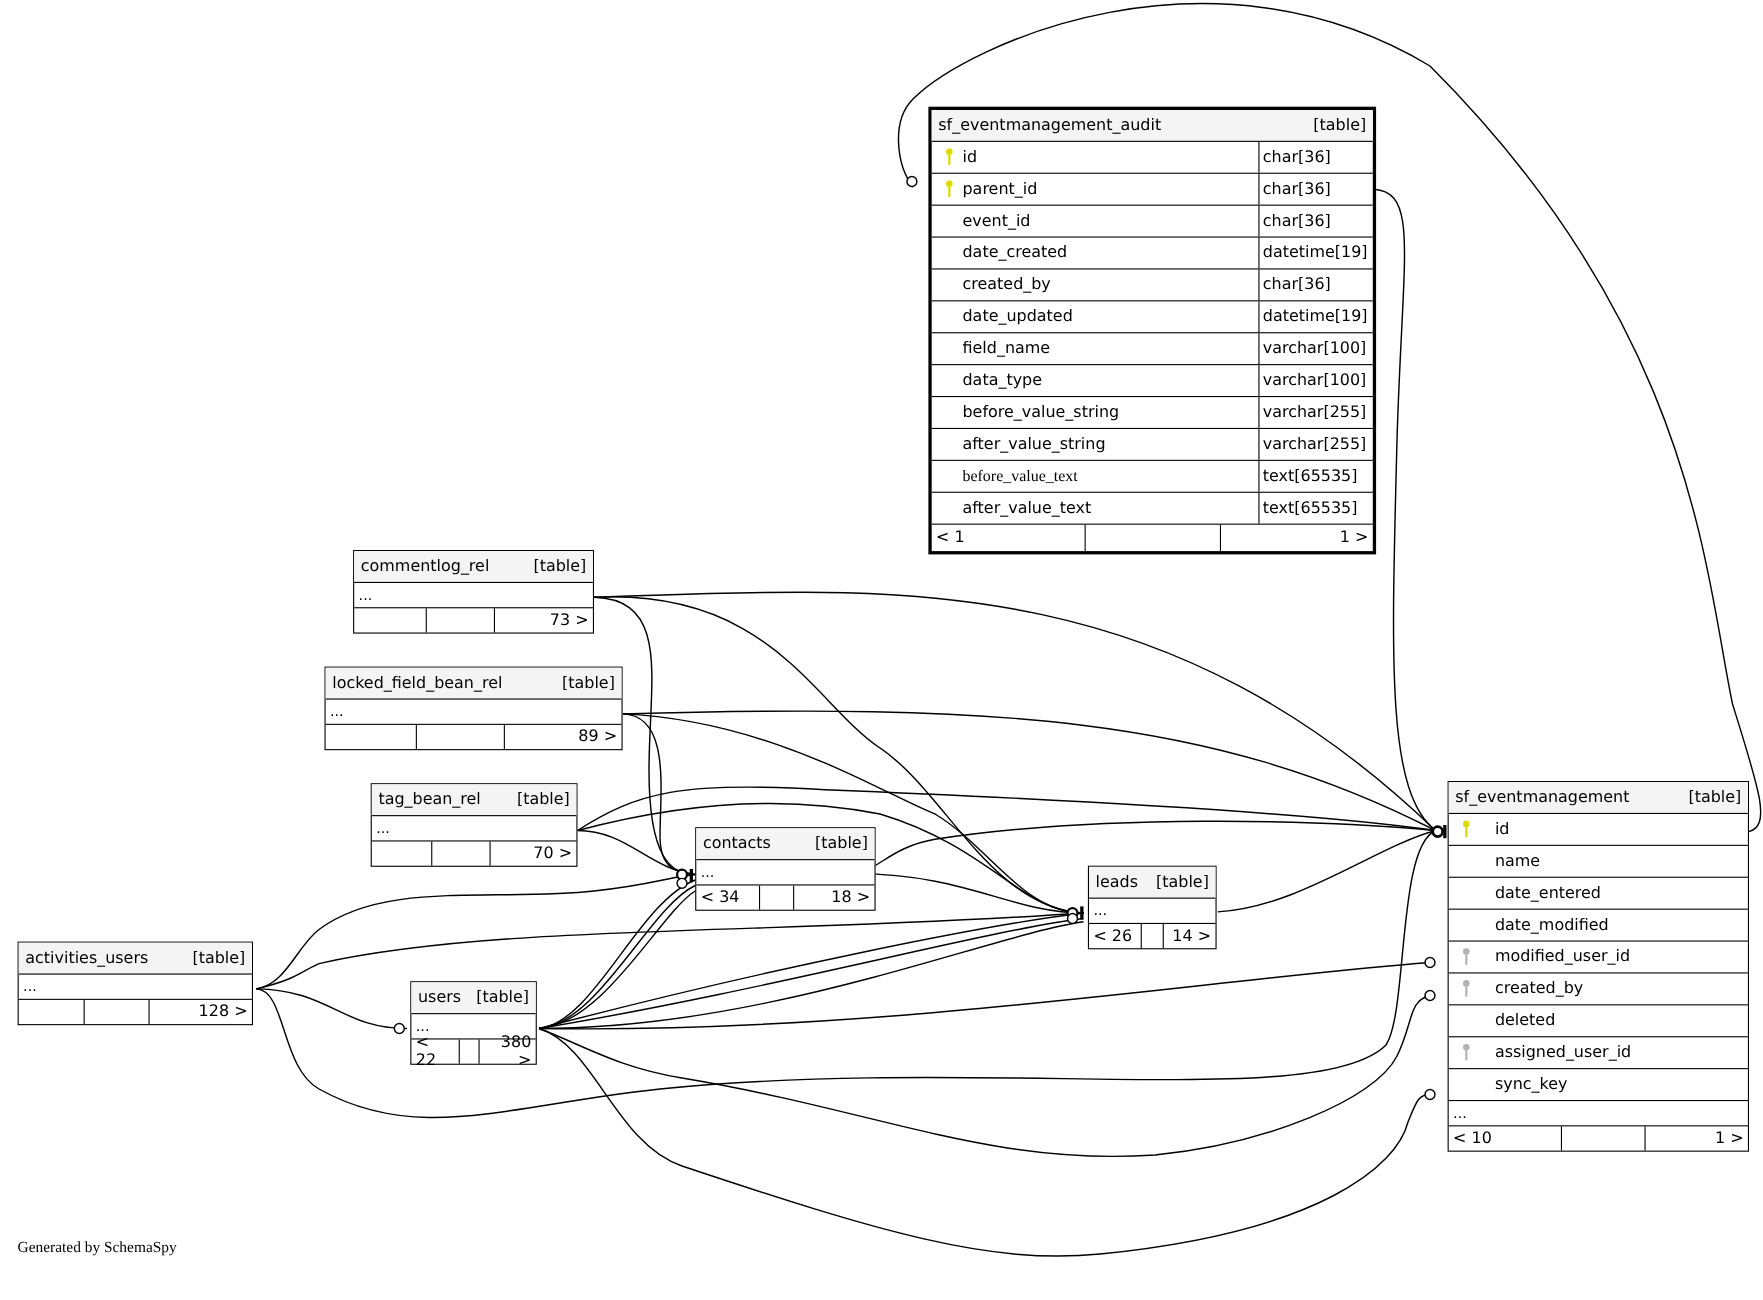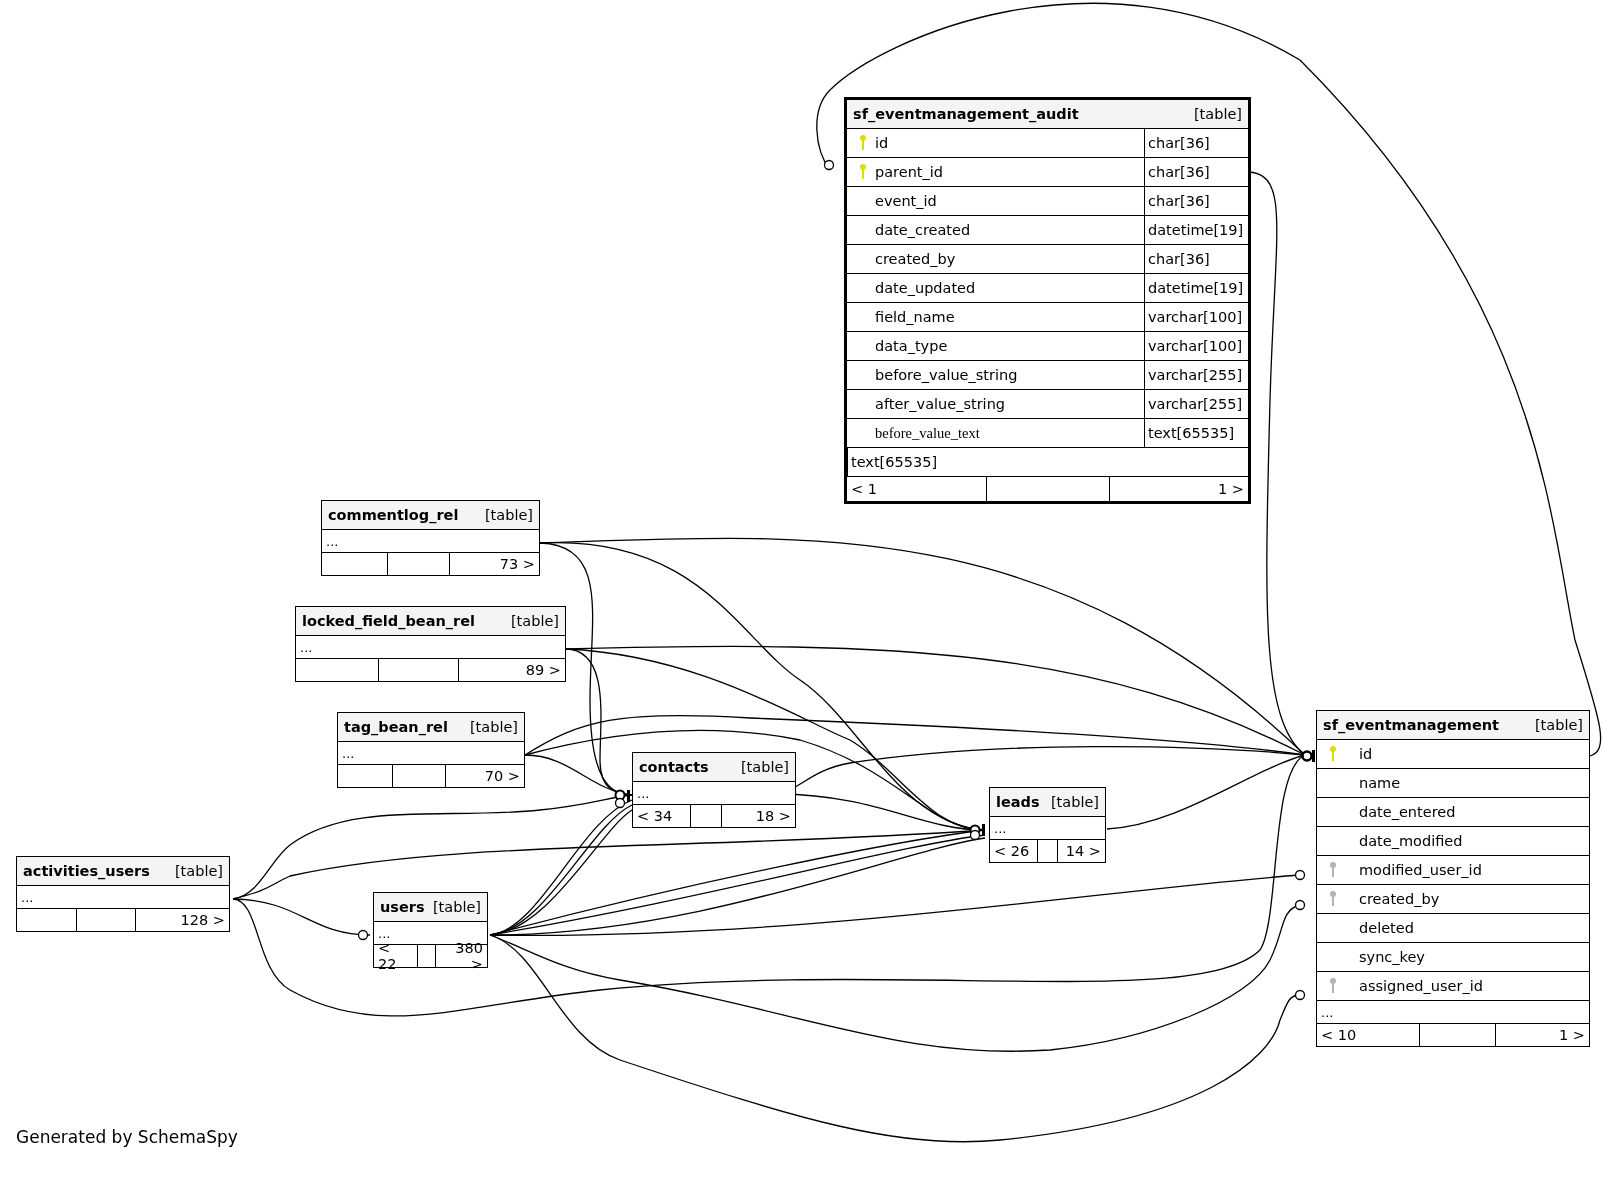--- a/index.html
+++ b/index.html
@@ -4,35 +4,35 @@
 <style>
   html, body { margin:0; padding:0; background:#ffffff; }
   body { width:1603px; height:1182px; position:relative; overflow:hidden;
          font-family:"DejaVu Sans", sans-serif; color:#000; }
   svg.edges { position:absolute; left:0; top:0; width:1603px; height:1182px; pointer-events:none; }
   svg.edges path { fill:none; stroke:#000; stroke-width:1.3; }
   .tbl { position:absolute; background:#fff; border:1.5px solid #000; box-sizing:border-box; font-size:14.5px; }
   .tbl.selected { border:3.5px solid #000; }
   .tbl .hdr { background:#f4f4f4; display:flex; justify-content:space-between; align-items:center;
               padding:0 6px; height:28px; border-bottom:1.5px solid #000; white-space:nowrap; }
-  .tbl .hdr .name { font-weight:bold; }
+  .tbl .hdr .name { font-weight:normal; }
   .tbl .row { display:flex; height:28px; border-bottom:1.5px solid #000; align-items:center; white-space:nowrap; }
   .tbl .row .col { flex:1; display:flex; align-items:center; height:100%; padding-left:6px; }
   .tbl .row .type { width:100px; border-left:1.5px solid #000; height:100%; display:flex; align-items:center; padding-left:3px; }
   .tbl .row .key { width:20px; display:inline-flex; justify-content:center; }
   .tbl .dots { height:22px; border-bottom:1.5px solid #000; padding-left:4px; display:flex; align-items:center; font-size:13px; }
   .tbl .foot { display:flex; height:22px; }
   .tbl .foot div { border-right:1.5px solid #000; display:flex; align-items:center; padding:0 4px; box-sizing:border-box; }
   .tbl .foot div:last-child { border-right:none; justify-content:flex-end; }
   .key-icon { display:inline-block; position:relative; width:8px; height:16px; }
   .key-icon::before { content:""; position:absolute; left:1px; top:0; width:6px; height:6px; border-radius:50%; background:currentColor; }
   .key-icon::after { content:""; position:absolute; left:3px; top:5px; width:2px; height:10px; background:currentColor; }
   .pk { color:#dcdc00; }
   .fk { color:#b4b4b4; }
-  .footer-text { position:absolute; left:16px; top:1127px; font-size:17px; }
+  .footer-text { position:absolute; left:16px; top:1127px; font-size:14px;font-family:Liberation Serif, serif; }
 </style>
 </head>
 <body>
 
 <svg class="edges" viewBox="0 0 1603 1182">
 
   <path d="M1590,756 C1610,750 1600,720 1575,640 C1550,520 1540,300 1300,60 C1100,-60 880,40 830,90 C810,110 815,150 830,170"></path>
   <circle cx="829" cy="165" r="4.5" fill="#fff" stroke="#000" stroke-width="1.3"></circle>
 
   <path d="M1249,172 C1290,175 1275,230 1270,400 C1265,600 1260,720 1305,755"></path>
@@ -164,20 +164,24 @@
         <div class="type">varchar[255]</div>
       </div>
       <div class="row">
         <div class="col">
           <span class="key"></span>
           <span style="margin-left: 2px; font-family: Liberation Serif, serif;">before_value_text</span>
         </div>
         <div class="type">text[65535]</div>
       </div>
       <div class="row">
+        <div class="col">
+          <span class="key"></span>
+          <span style="margin-left: 2px;">after_value_text</span>
+        </div>
         <div class="type">text[65535]</div>
       </div>
     </div>
   <div class="foot" style="height:24px;">
     <div style="width:140px;">&lt; 1</div>
     <div style="width:123px;"></div>
     <div style="flex:1;">1 &gt;</div>
   </div>
 </div>
 
@@ -230,30 +234,30 @@
         </div>
       </div>
       <div class="row">
         <div class="col">
           <span class="key"></span>
           <span style="margin-left: 16px;">deleted</span>
         </div>
       </div>
       <div class="row">
         <div class="col">
+          <span class="key">
+            <span class="key-icon fk"></span>
+          </span>
+          <span style="margin-left: 16px;">assigned_user_id</span>
+        </div>
+      </div>
+      <div class="row">
+        <div class="col">
           <span class="key"></span>
           <span style="margin-left: 16px;">sync_key</span>
-        </div>
-      </div>
-      <div class="row">
-        <div class="col">
-          <span class="key">
-            <span class="key-icon fk"></span>
-          </span>
-          <span style="margin-left: 16px;">assigned_user_id</span>
         </div>
       </div>
     </div>
   <div class="dots">...</div>
   <div class="foot">
     <div style="width:103px;">&lt; 10</div>
     <div style="width:76px;"></div>
     <div style="flex:1;">1 &gt;</div>
   </div>
 </div>

